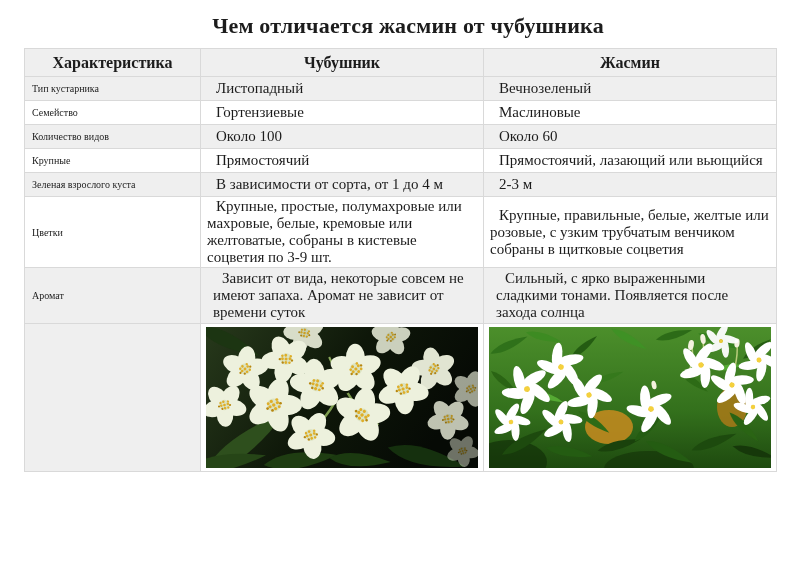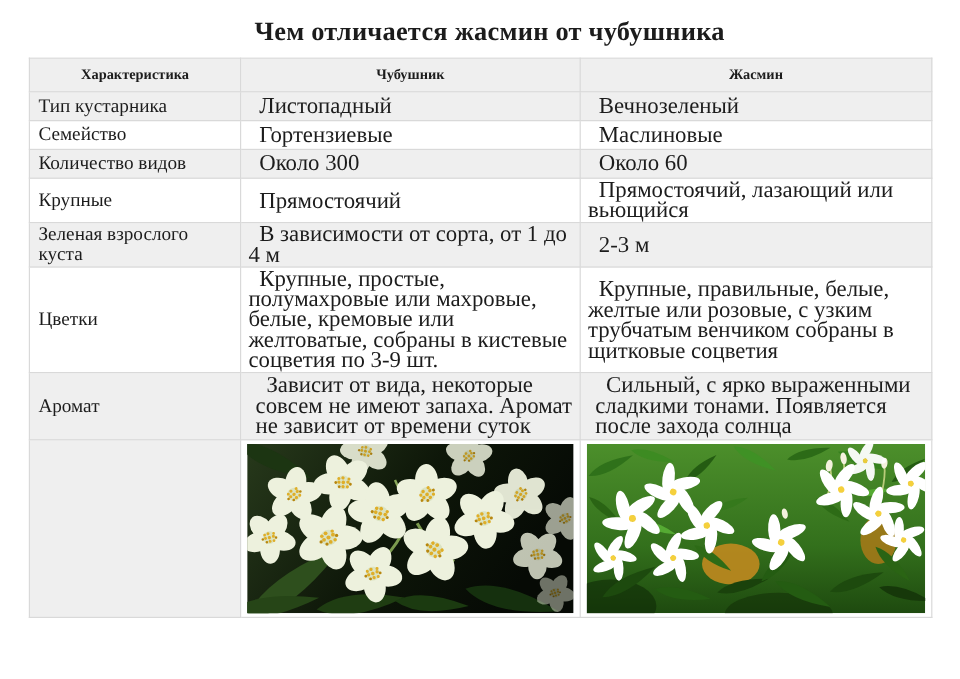--- a/index.html
+++ b/index.html
@@ -12,29 +12,29 @@
     text-align:center;font-weight:bold;font-size:22px;line-height:26px;
     margin:13px 0 9px 16px;letter-spacing:0.2px;
   }
   table.cmp{
     border-collapse:collapse;table-layout:fixed;
     margin-left:24px;width:752px;
   }
   .cmp th,.cmp td{
     border:1px solid #d9d9d9;
     padding:1px 6px;
-    font-size:19px;line-height:17px;
+    font-size:15px;line-height:17px;
     vertical-align:middle;
     word-wrap:break-word;
   }
   .cmp th{
-    font-size:12px;font-weight:bold;text-align:center;
+    font-size:16px;font-weight:bold;text-align:center;
     height:25px;background:#efefef;
   }
-  .cmp td.label{font-size:16px;padding-left:7px;}
+  .cmp td.label{font-size:10px;padding-left:7px;}
   .cmp td.value{text-indent:9px;}
   tr.stripe td{background:#efefef;}
   tr.rh-s td{height:21px;}
   tr.rh-m td{height:36px;}
   tr.rh-m2 td{height:37px;}
   tr.rh-l td{height:52px;margin-top:20px;}
   tr.rh-l2 td{height:53px;padding-left:12px;}
   tr.photo-row td{height:147px;padding:0;}
   tr.photo-row td.label{background:#efefef;}
   td.photo-cell{background:#ffffff;}
@@ -65,21 +65,21 @@
       <td class="value">Листопадный</td>
       <td class="value">Вечнозеленый</td>
     </tr>
     <tr class="rh-s">
       <td class="label">Семейство</td>
       <td class="value">Гортензиевые</td>
       <td class="value">Маслиновые</td>
     </tr>
     <tr class="stripe rh-s">
       <td class="label">Количество видов</td>
-      <td class="value">Около 300</td>
+      <td class="value">Около 100</td>
       <td class="value">Около 60</td>
     </tr>
     <tr class="rh-s">
       <td class="label">Крупные</td>
       <td class="value">Прямостоячий</td>
       <td class="value">Прямостоячий, лазающий или вьющийся</td>
     </tr>
     <tr class="stripe rh-s">
       <td class="label">Зеленая взрослого куста</td>
       <td class="value">В зависимости от сорта, от 1 до 4 м</td>

